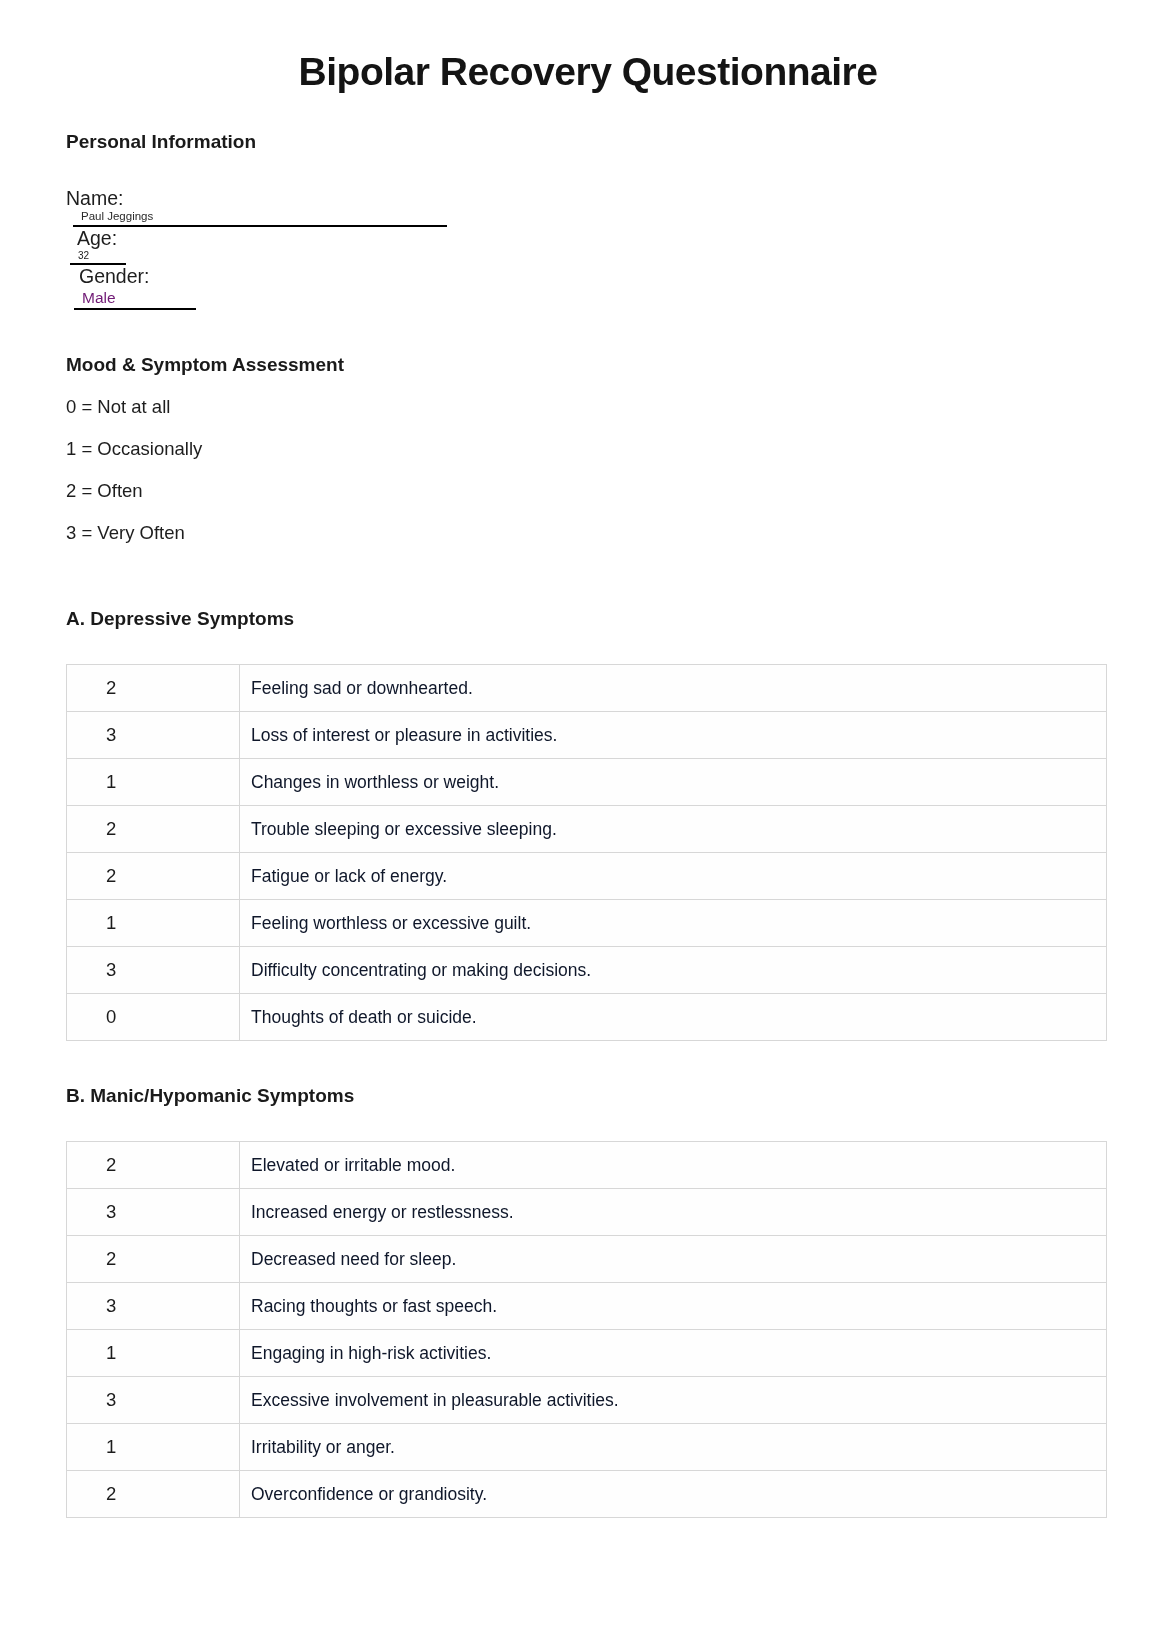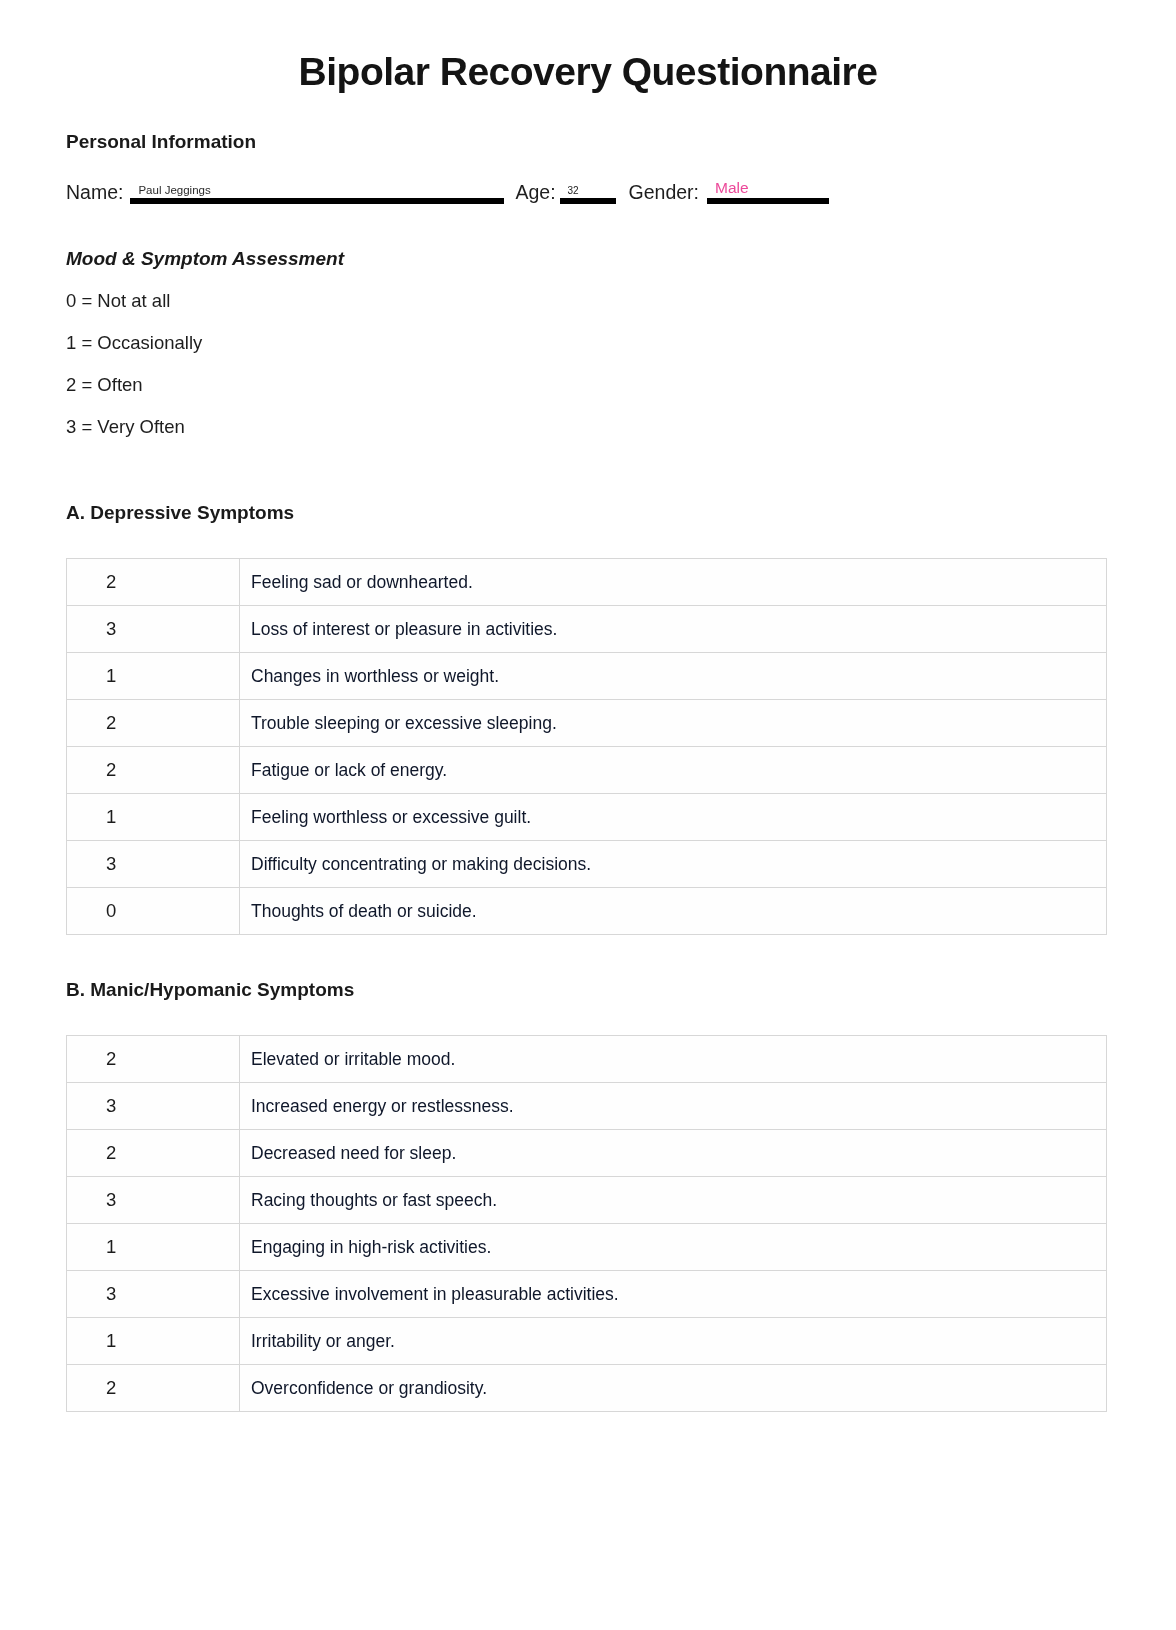--- a/index.html
+++ b/index.html
@@ -28,42 +28,43 @@
     color: #141414;
     letter-spacing: -0.5px;
     line-height: 1.15;
   }
   .section-heading {
     font-size: 19px;
     font-weight: bold;
     color: #1a1a1a;
   }
   .heading-personal   { margin-top: 36px; }
-  .heading-mood       { margin-top: 44px; font-style: italic; }
+  .heading-mood       { margin-top: 44px; }
   .heading-symptoms-a { margin-top: 64px; }
   .heading-symptoms-b { margin-top: 44px; }
 
   .fill-row {
-    margin-top: 26px;
+    margin-top: 34px;
     display: flex;
-    align-items: flex-end;
+    align-items: flex-start;
     font-size: 19.5px;
     line-height: 1.2;
+    flex-direction: column;
   }
   .fill-label { white-space: nowrap; color: #1e1e1e; }
   .fill-field {
-    border-bottom: 6px solid #000000;
+    border-bottom: 2px solid #000000;
     display: inline-block;
     padding: 0 0 1px 8px;
     box-sizing: border-box;
     white-space: nowrap;
   }
   .field-name   { width: 374px; margin-left: 7px; font-size: 11.5px; color: #2a2a2a; }
   .field-age    { width: 56px;  margin-left: 4px; font-size: 10px; color: #222; }
-  .field-gender { width: 122px; margin-left: 8px; font-size: 15.5px; color: #ec4899; }
+  .field-gender { width: 122px; margin-left: 8px; font-size: 15.5px; color: #701a75; }
   .gap-age    { margin-left: 11px; }
   .gap-gender { margin-left: 13px; }
 
   .instructions {
     margin-top: 25px;
     font-size: 18.5px;
     font-style: italic;
     color: #222;
   }
   .scale-list { margin-top: 3px; }

